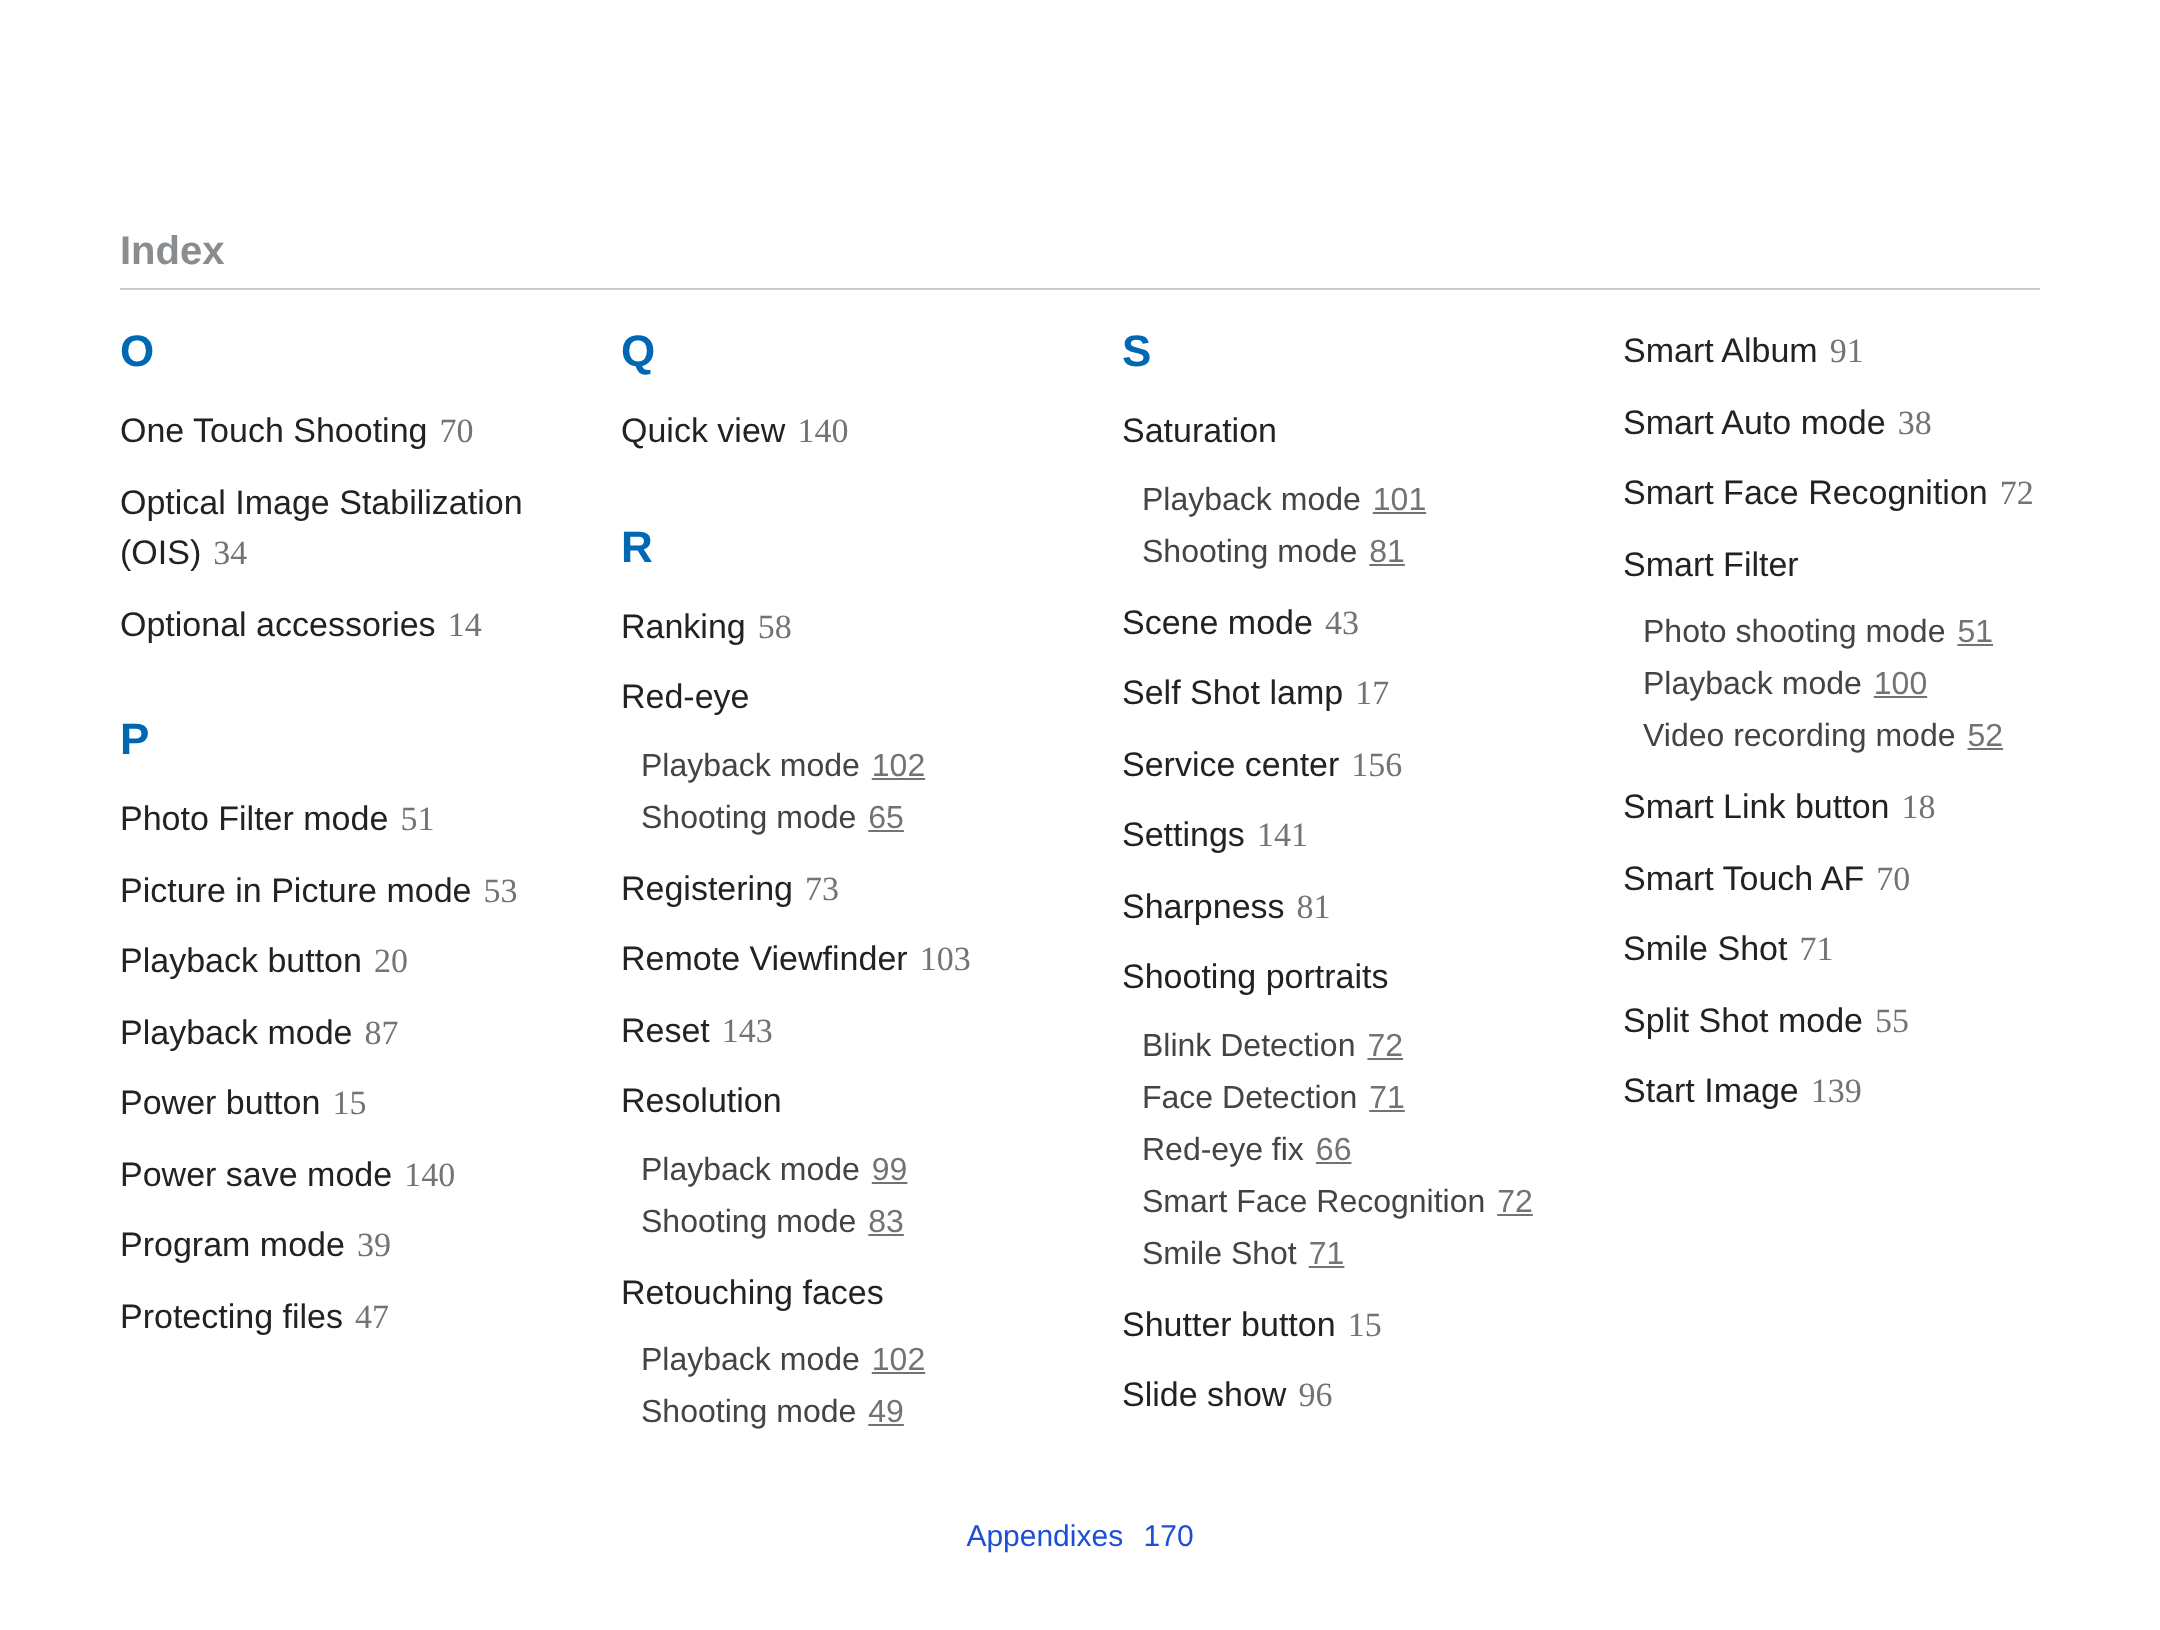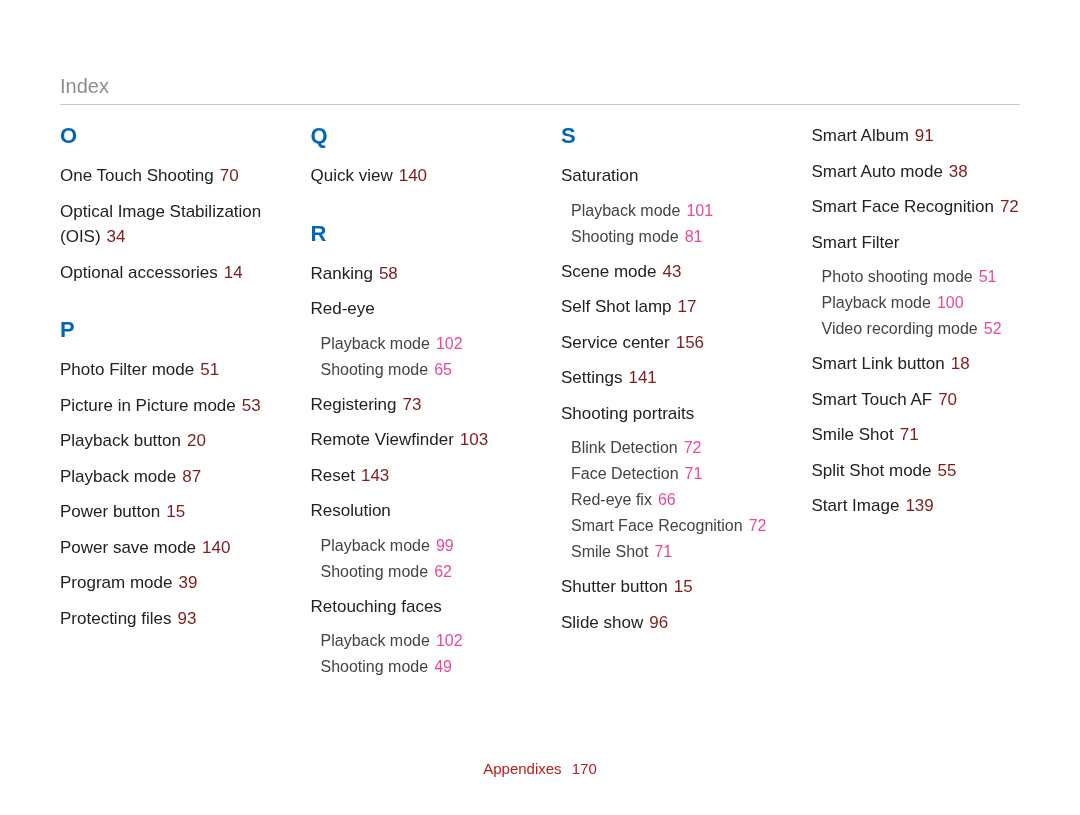--- a/index.html
+++ b/index.html
@@ -14,22 +14,23 @@
   .page {
     position: relative;
     width: 1080px;
     height: 815px;
     box-sizing: border-box;
     padding: 75px 60px 0 60px;
   }
   .header {
     font-size: 20px;
     color: #8a8d8f;
-    font-weight: 400;
+    font-weight: 700;
     margin-bottom: 4px;
+    margin-top: 40px;
   }
   .rule {
     border: none;
     border-top: 1px solid #c8cacb;
     margin: 6px 0 18px 0;
   }
   .columns {
     display: flex;
     gap: 42px;
   }
@@ -43,48 +44,50 @@
     font-size: 22px;
     margin: 0 0 14px 0;
   }
   .entry {
     font-size: 17px;
     color: #222;
     line-height: 1.5;
     margin-bottom: 10px;
   }
   .entry .pg {
-    color: #7f1d1d;
+    color: #737373;
     margin-left: 6px;
+    font-family: Liberation Serif, serif;
   }
   .sub {
     font-size: 16px;
     color: #444;
     line-height: 1.5;
     margin-left: 10px;
     margin-bottom: 2px;
   }
   .sub .pg {
-    color: #ec4899;
+    color: #737373;
     margin-left: 6px;
+    text-decoration: underline;
   }
   .subgroup {
     margin-bottom: 10px;
   }
   .spacer {
     height: 22px;
   }
   .footer {
     position: absolute;
     bottom: 38px;
     left: 0;
     width: 1080px;
     text-align: center;
     font-size: 15px;
-    color: #b91c1c;
+    color: #1d4ed8;
   }
   .footer .pg {
     margin-left: 6px;
   }
 </style>
 </head>
 <body>
 
 <div class="page">
   <div class="header">Index</div>
@@ -97,58 +100,59 @@
         <div class="entry"><span>Optional accessories</span><span class="pg">14</span></div>
         <div class="spacer"></div>
         <div class="letter">P</div>
         <div class="entry"><span>Photo Filter mode</span><span class="pg">51</span></div>
         <div class="entry"><span>Picture in Picture mode</span><span class="pg">53</span></div>
         <div class="entry"><span>Playback button</span><span class="pg">20</span></div>
         <div class="entry"><span>Playback mode</span><span class="pg">87</span></div>
         <div class="entry"><span>Power button</span><span class="pg">15</span></div>
         <div class="entry"><span>Power save mode</span><span class="pg">140</span></div>
         <div class="entry"><span>Program mode</span><span class="pg">39</span></div>
-        <div class="entry"><span>Protecting files</span><span class="pg">93</span></div>
+        <div class="entry"><span>Protecting files</span><span class="pg">47</span></div>
       </div>
       <div class="col">
         <div class="letter">Q</div>
         <div class="entry"><span>Quick view</span><span class="pg">140</span></div>
         <div class="spacer"></div>
         <div class="letter">R</div>
         <div class="entry"><span>Ranking</span><span class="pg">58</span></div>
         <div class="entry"><span>Red-eye</span></div>
         <div class="subgroup">
           <div class="sub"><span>Playback mode</span><span class="pg">102</span></div>
           <div class="sub"><span>Shooting mode</span><span class="pg">65</span></div>
         </div>
         <div class="entry"><span>Registering</span><span class="pg">73</span></div>
         <div class="entry"><span>Remote Viewfinder</span><span class="pg">103</span></div>
         <div class="entry"><span>Reset</span><span class="pg">143</span></div>
         <div class="entry"><span>Resolution</span></div>
         <div class="subgroup">
           <div class="sub"><span>Playback mode</span><span class="pg">99</span></div>
-          <div class="sub"><span>Shooting mode</span><span class="pg">62</span></div>
+          <div class="sub"><span>Shooting mode</span><span class="pg">83</span></div>
         </div>
         <div class="entry"><span>Retouching faces</span></div>
         <div class="subgroup">
           <div class="sub"><span>Playback mode</span><span class="pg">102</span></div>
           <div class="sub"><span>Shooting mode</span><span class="pg">49</span></div>
         </div>
       </div>
       <div class="col">
         <div class="letter">S</div>
         <div class="entry"><span>Saturation</span></div>
         <div class="subgroup">
           <div class="sub"><span>Playback mode</span><span class="pg">101</span></div>
           <div class="sub"><span>Shooting mode</span><span class="pg">81</span></div>
         </div>
         <div class="entry"><span>Scene mode</span><span class="pg">43</span></div>
         <div class="entry"><span>Self Shot lamp</span><span class="pg">17</span></div>
         <div class="entry"><span>Service center</span><span class="pg">156</span></div>
         <div class="entry"><span>Settings</span><span class="pg">141</span></div>
+        <div class="entry"><span>Sharpness</span><span class="pg">81</span></div>
         <div class="entry"><span>Shooting portraits</span></div>
         <div class="subgroup">
           <div class="sub"><span>Blink Detection</span><span class="pg">72</span></div>
           <div class="sub"><span>Face Detection</span><span class="pg">71</span></div>
           <div class="sub"><span>Red-eye fix</span><span class="pg">66</span></div>
           <div class="sub"><span>Smart Face Recognition</span><span class="pg">72</span></div>
           <div class="sub"><span>Smile Shot</span><span class="pg">71</span></div>
         </div>
         <div class="entry"><span>Shutter button</span><span class="pg">15</span></div>
         <div class="entry"><span>Slide show</span><span class="pg">96</span></div>

